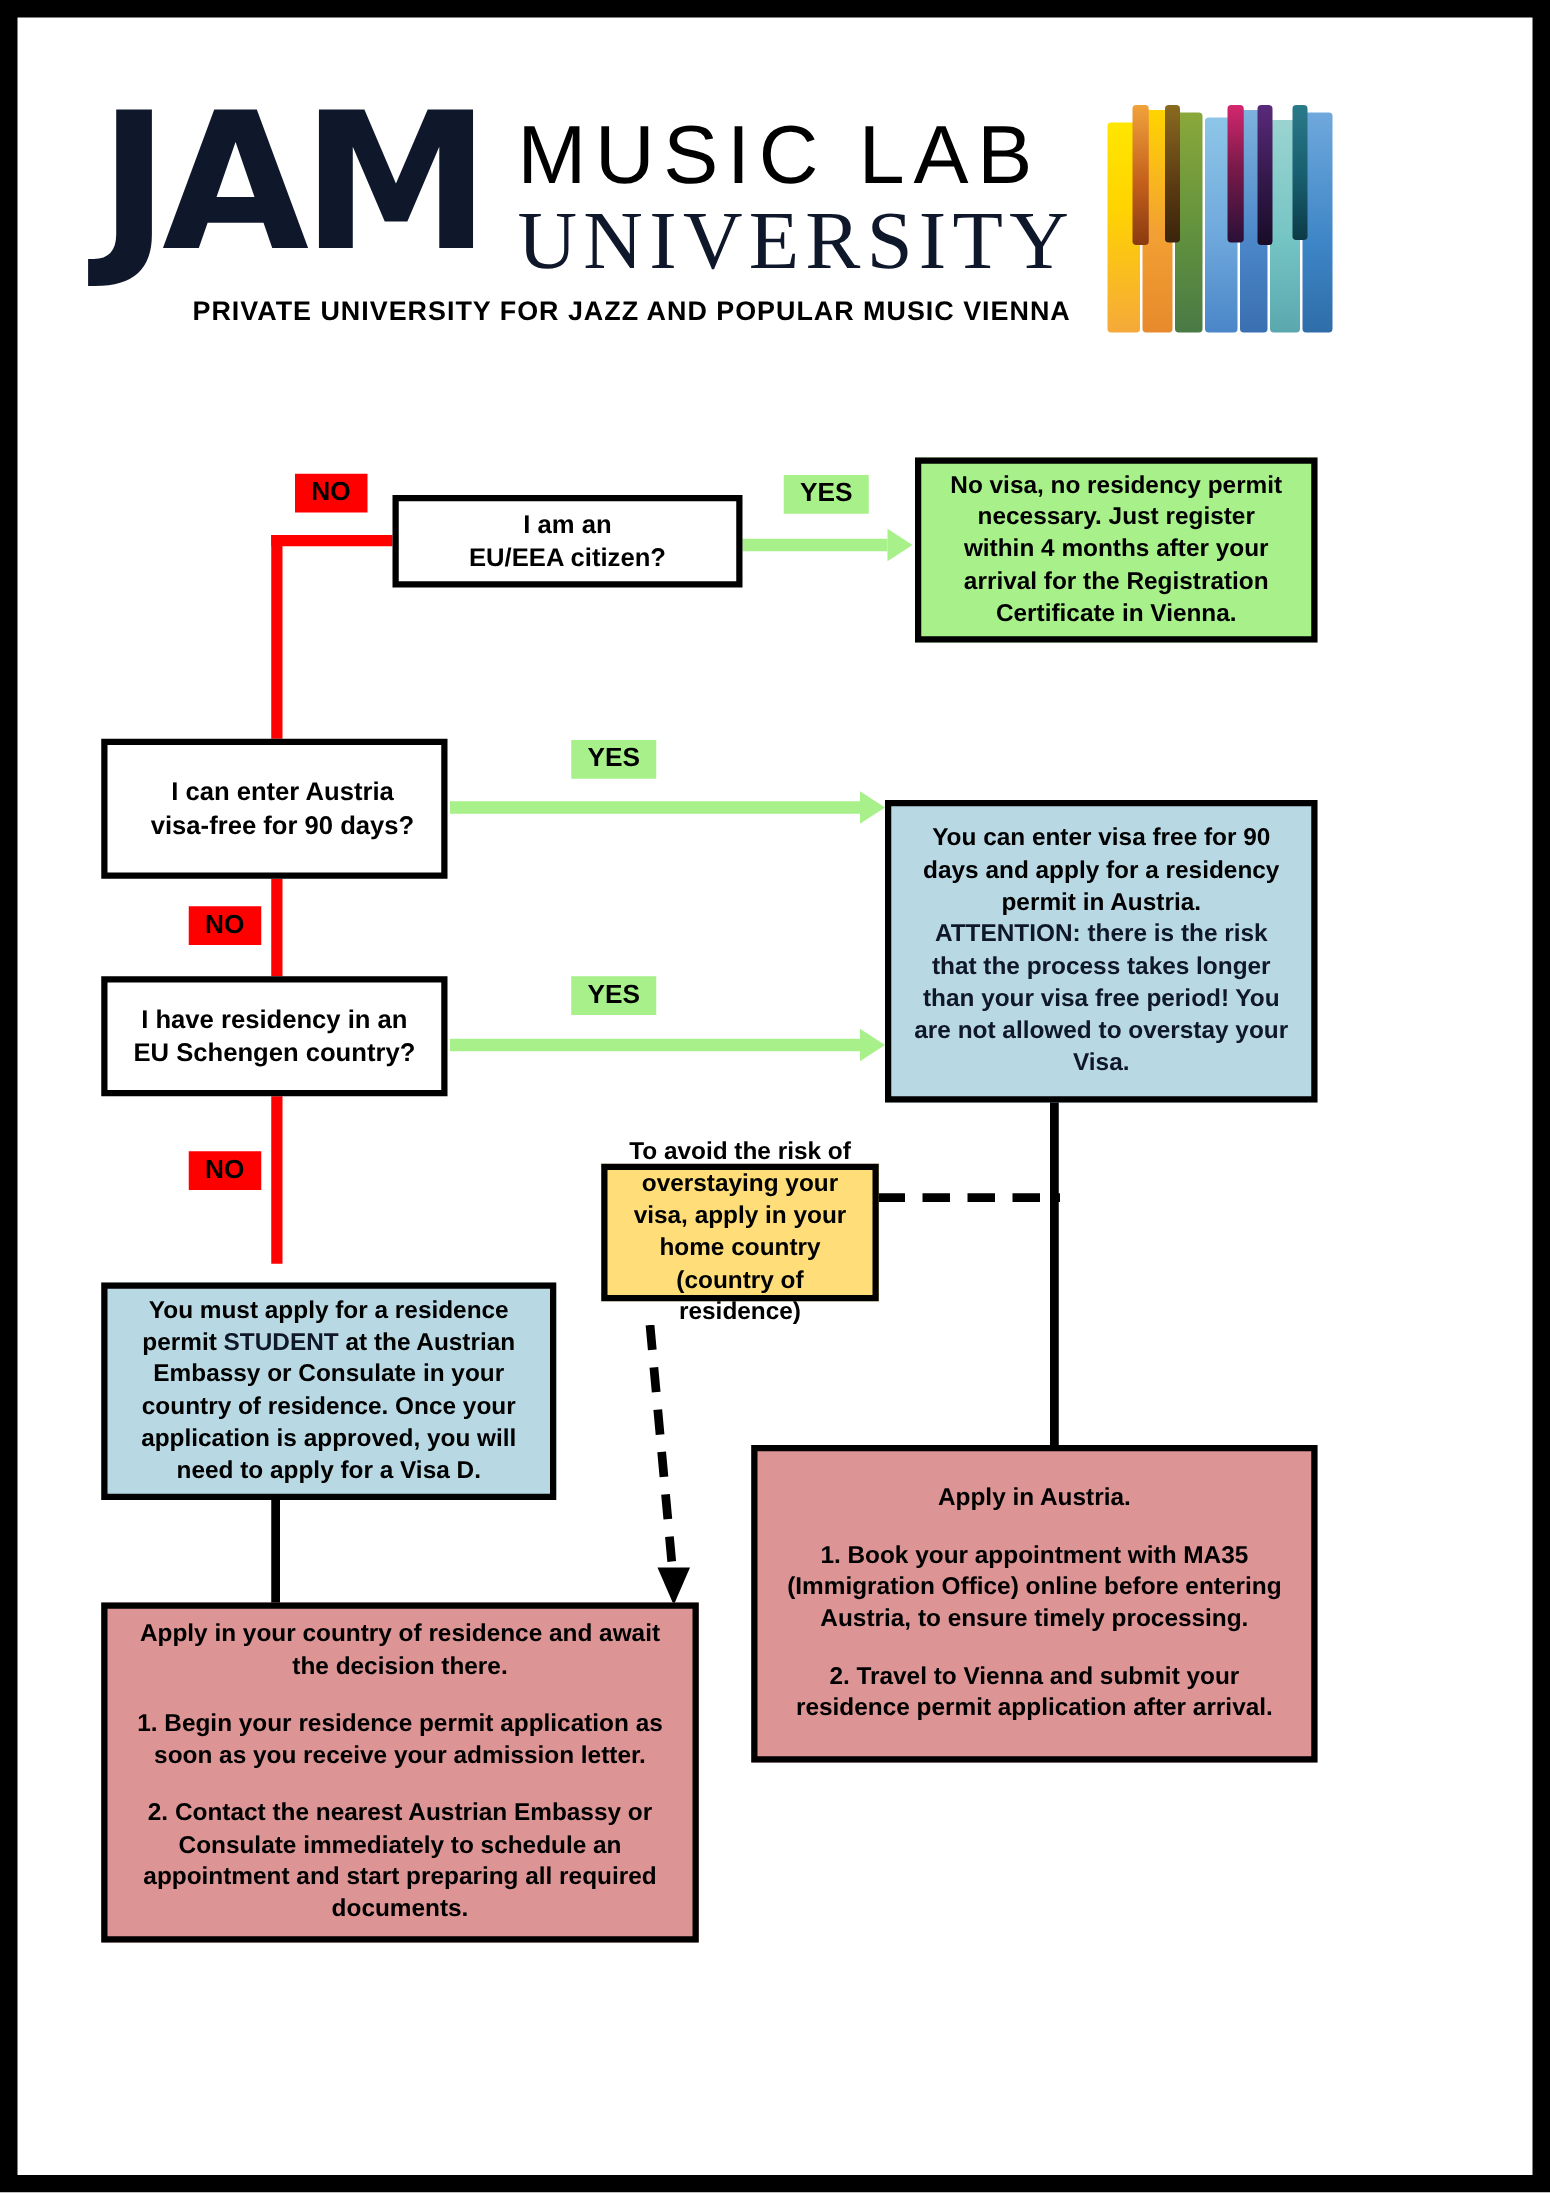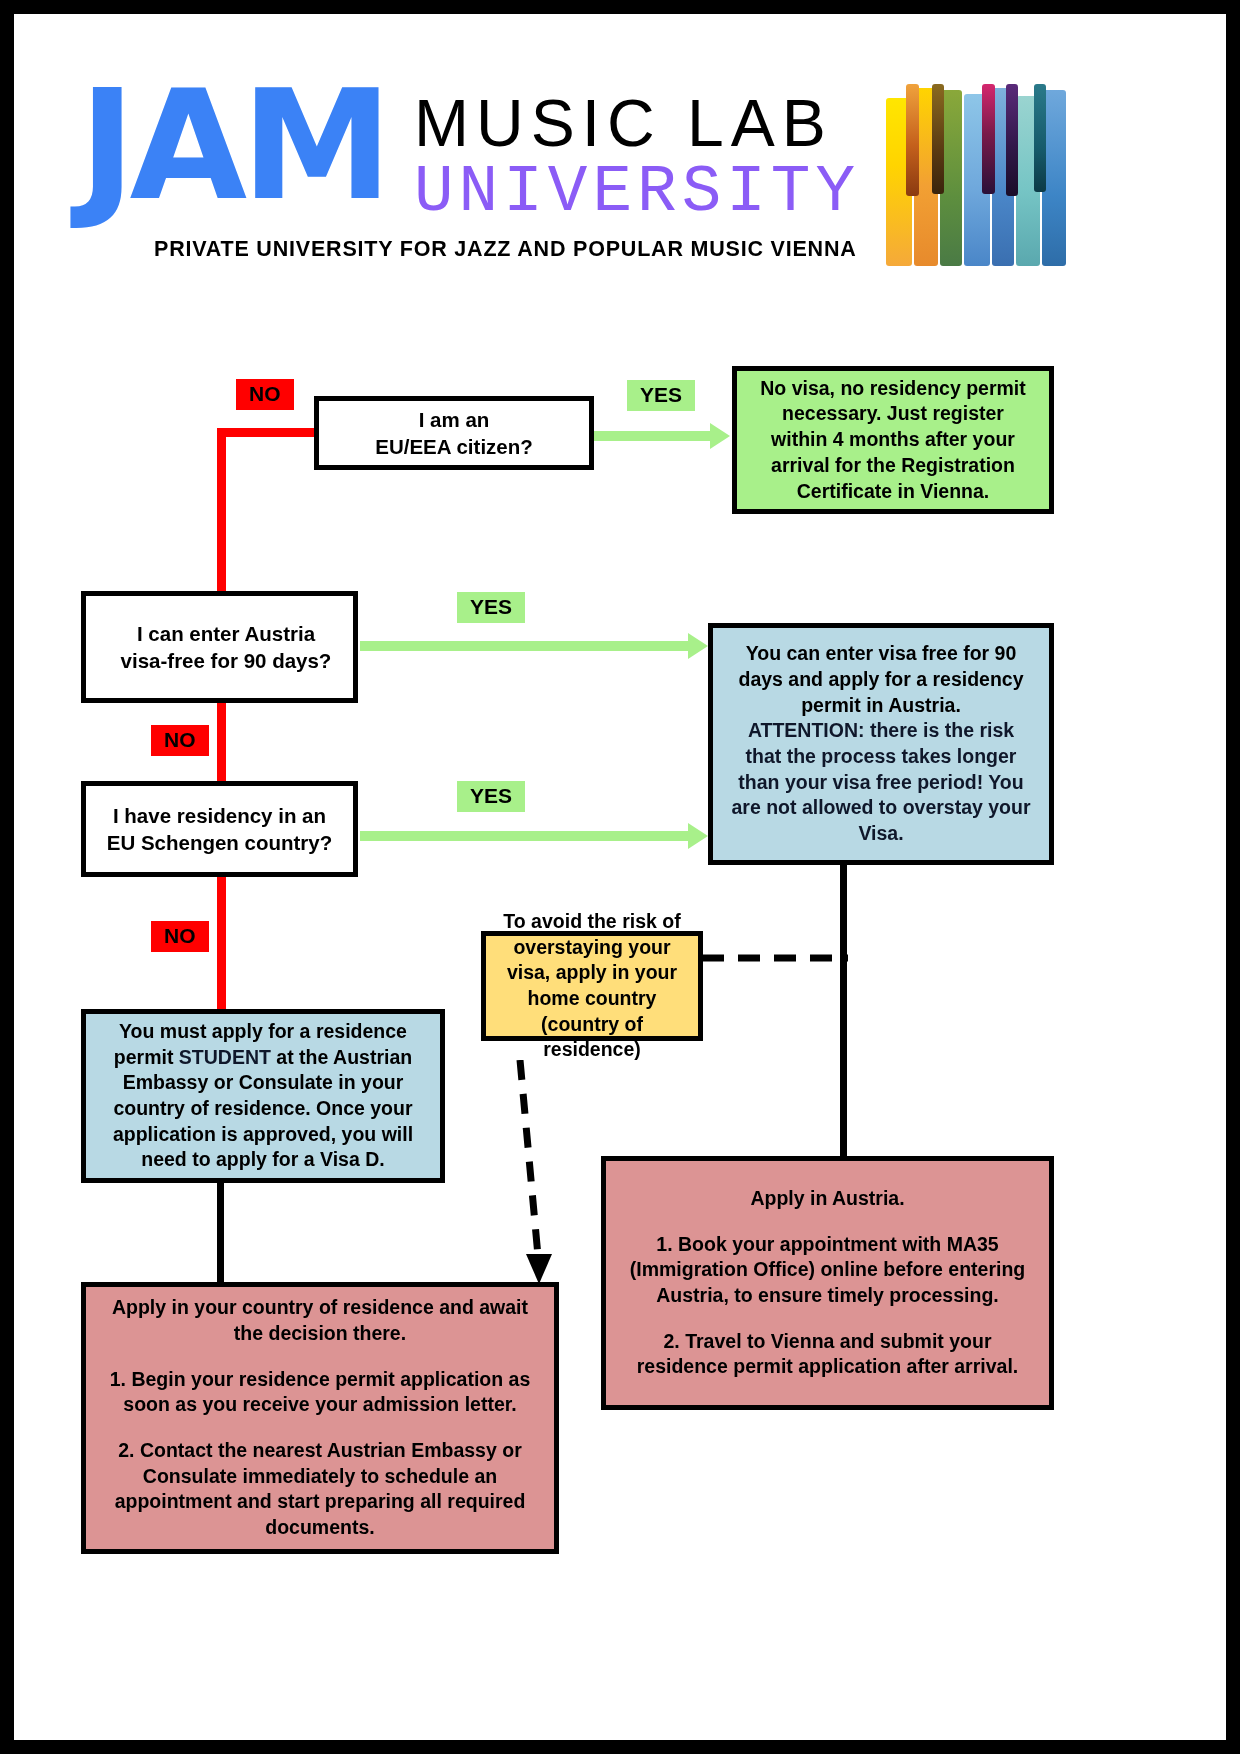--- a/index.html
+++ b/index.html
@@ -30,43 +30,43 @@
     height: 195px;
   }
   .logo-jam {
     position: absolute;
     left: 10px;
     top: -6px;
     font-family: "DejaVu Sans", sans-serif;
     font-weight: bold;
     font-size: 152px;
     letter-spacing: -6px;
-    color: #3b82f6;
+    color: #0f172a;
     line-height: 1;
   }
   .logo-line1 {
     position: absolute;
     left: 345px;
     top: 14px;
     font-family: "Liberation Sans", sans-serif;
     font-weight: 300;
     font-size: 66px;
     letter-spacing: 7px;
     color: #000;
     line-height: 1;
   }
   .logo-line2 {
     position: absolute;
     left: 345px;
     top: 84px;
-    font-family: Liberation Mono, monospace;
+    font-family: Liberation Serif, serif;
     font-weight: 300;
     font-size: 66px;
     letter-spacing: 5px;
-    color: #8b5cf6;
+    color: #0f172a;
     line-height: 1;
   }
   .logo-tagline {
     position: absolute;
     left: 85px;
     top: 163px;
     font-family: "Liberation Sans", sans-serif;
     font-weight: bold;
     font-size: 21.5px;
     letter-spacing: 0.8px;
@@ -104,21 +104,21 @@
     font-weight: bold;
     color: #000;
     line-height: 1.32;
   }
   .box p { margin: 0; }
   .box .blk { display: block; }
   .red-text { color: #0f172a; }
 
   .decision  { background: #ffffff; font-size: 20.5px; }
   .green-box { background: #a8f08a; font-size: 19.5px; }
-  .blue-box  { background: #b8d9e4; font-size: 19.5px; }
+  .blue-box  { background: #b8d9e4; font-size: 19.5px; margin-top: 17px; }
   .yellow-box{ background: #ffde7a; font-size: 19.5px; }
   .pink-box  { background: #dc9494; font-size: 19.5px; }
 
   
   .chip {
     position: absolute;
     font-family: "Liberation Sans", sans-serif;
     font-weight: bold;
     font-size: 21px;
     color: #000;

